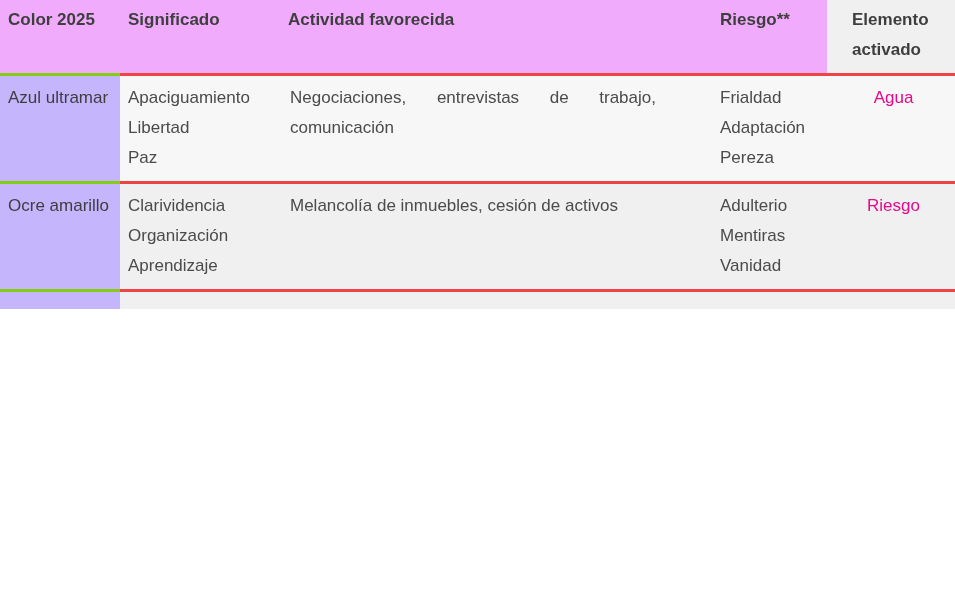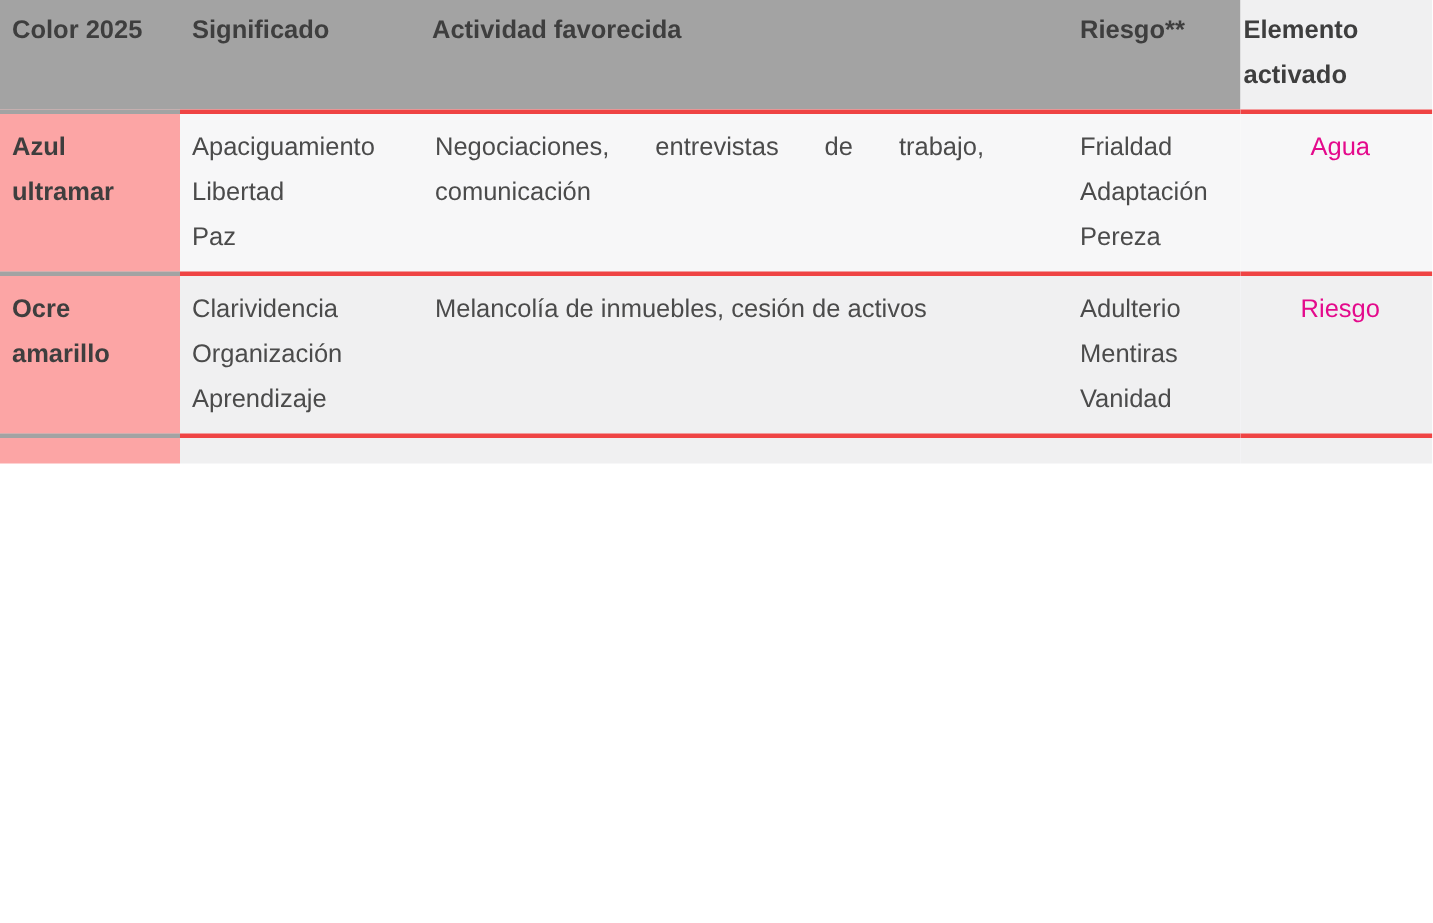--- a/index.html
+++ b/index.html
@@ -38,33 +38,33 @@
   th,td{
     vertical-align:top;
     text-align:left;
     font-weight:normal;
     white-space:pre-line;
     padding:7px 8px 8px 8px;
   }
   thead th{
     font-weight:bold;
     color:var(--head-text);
-    background:#a3a3a3;
+    background:#f0abfc;
     height:70px;
     padding-top:5px;
   }
   thead th.elemento-head{
     background:var(--row-even);
-    padding-left:2px;
+    padding-left:25px;
   }
   tbody th{
-    font-weight:bold;
+    font-weight:normal;
     color:var(--head-text);
-    background:#fca5a5;
-    border-top:3px solid #a3a3a3;
+    background:#c4b5fd;
+    border-top:3px solid #84cc16;
     padding-top:7px;
   }
   tbody td{
     border-top:3px solid #ef4444;
   }
   tbody tr.odd td{background:var(--row-odd);}
   tbody tr.even td{background:var(--row-even);}
   td.actividad{
     text-align:justify;
     padding-right:56px;

